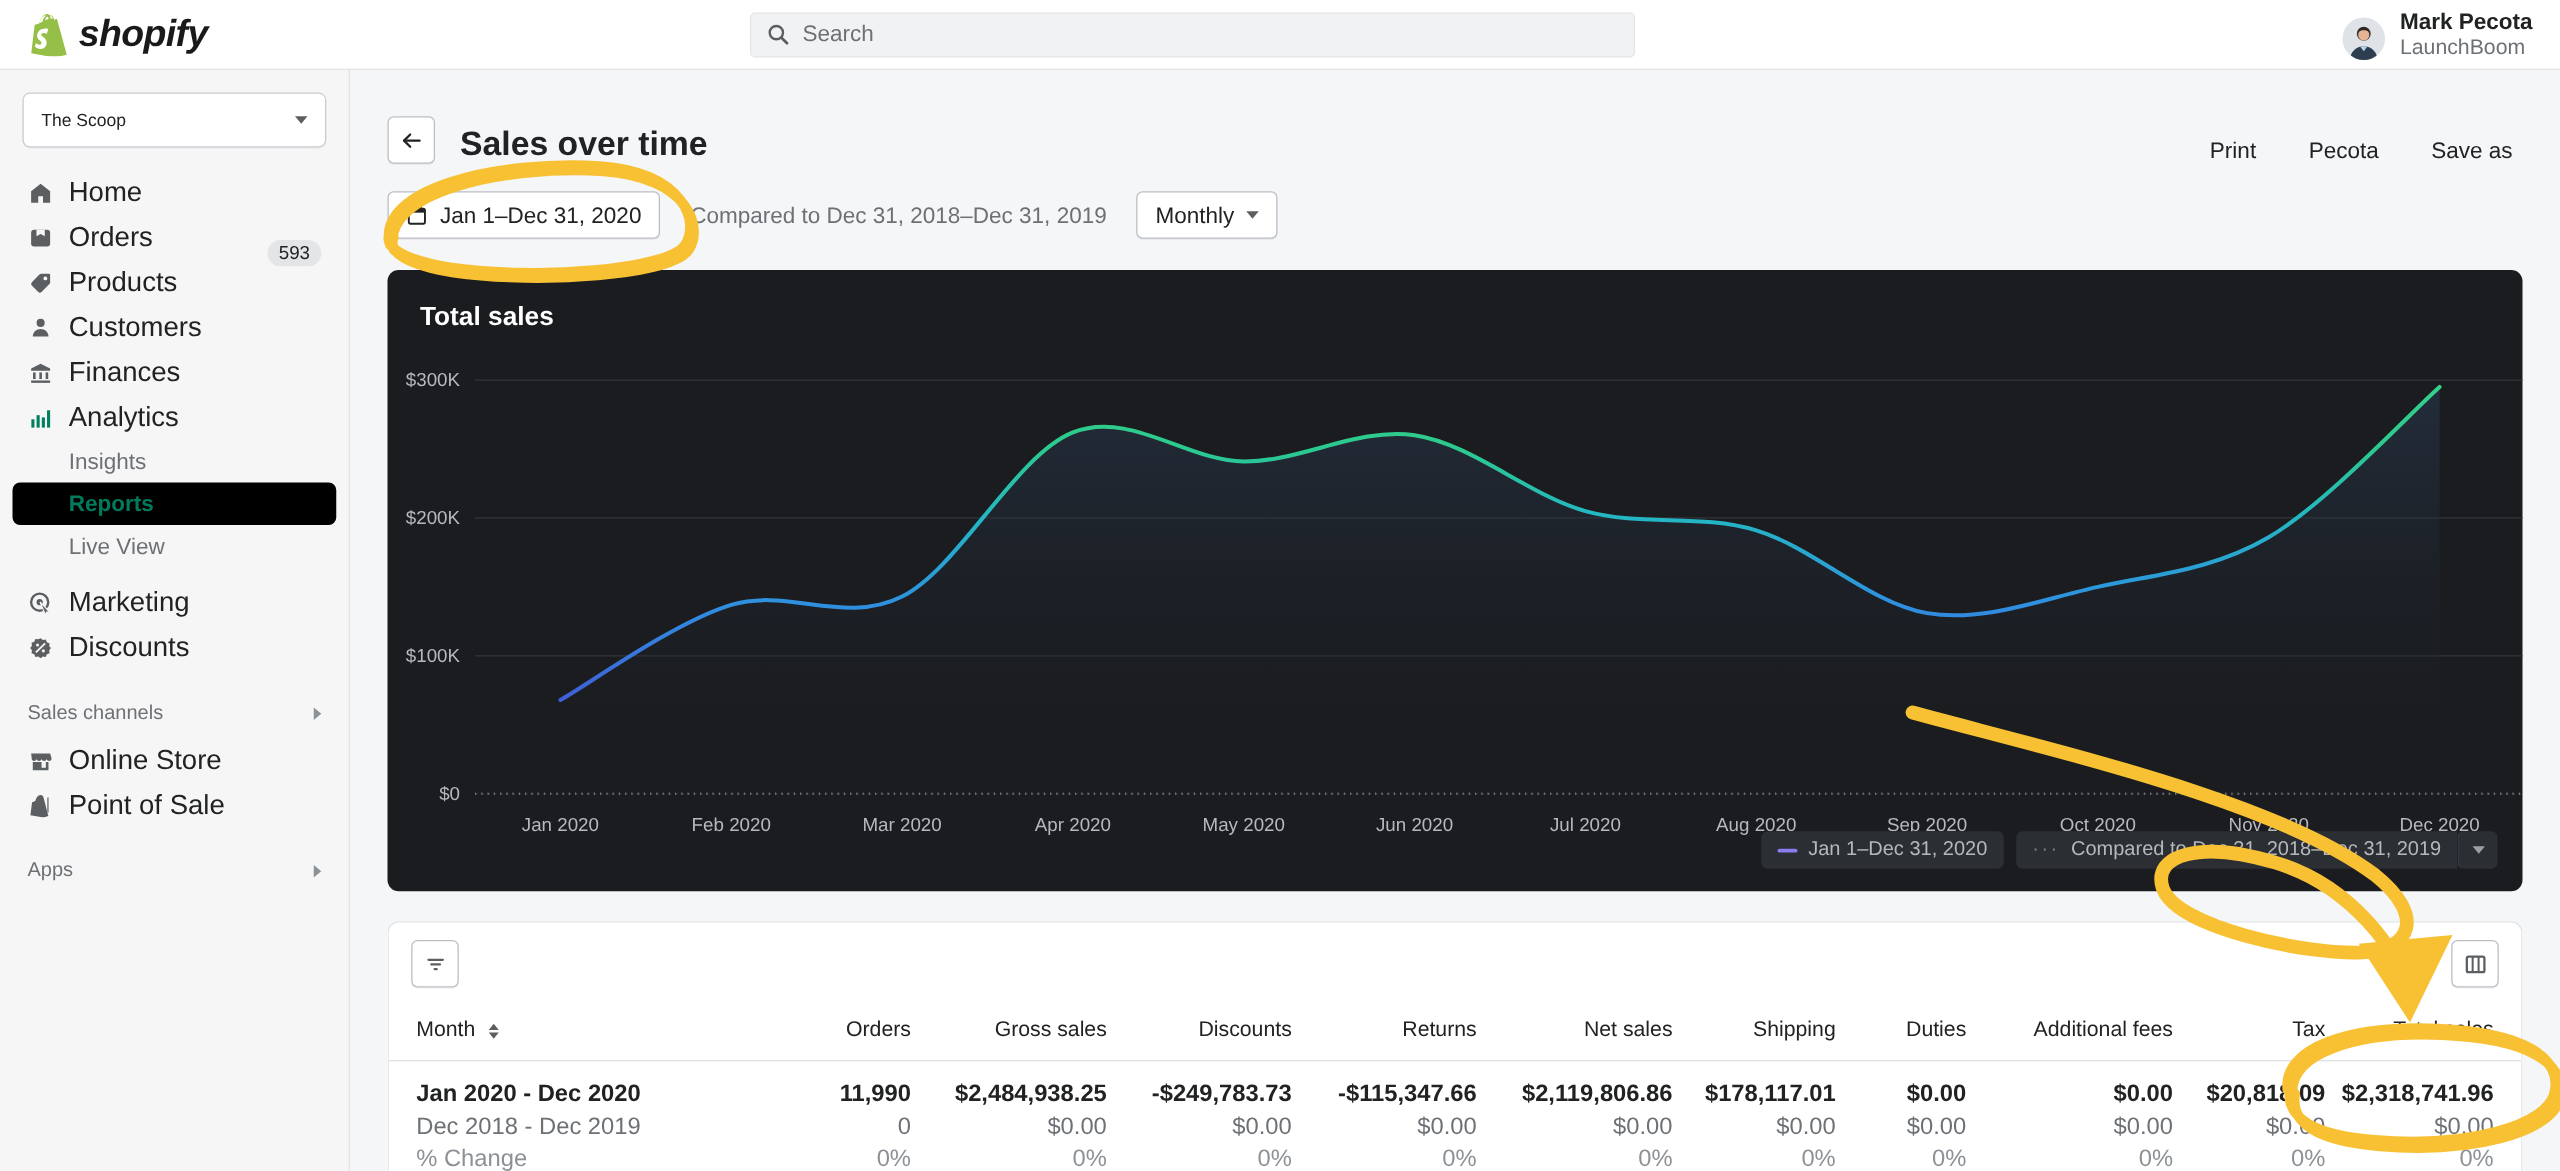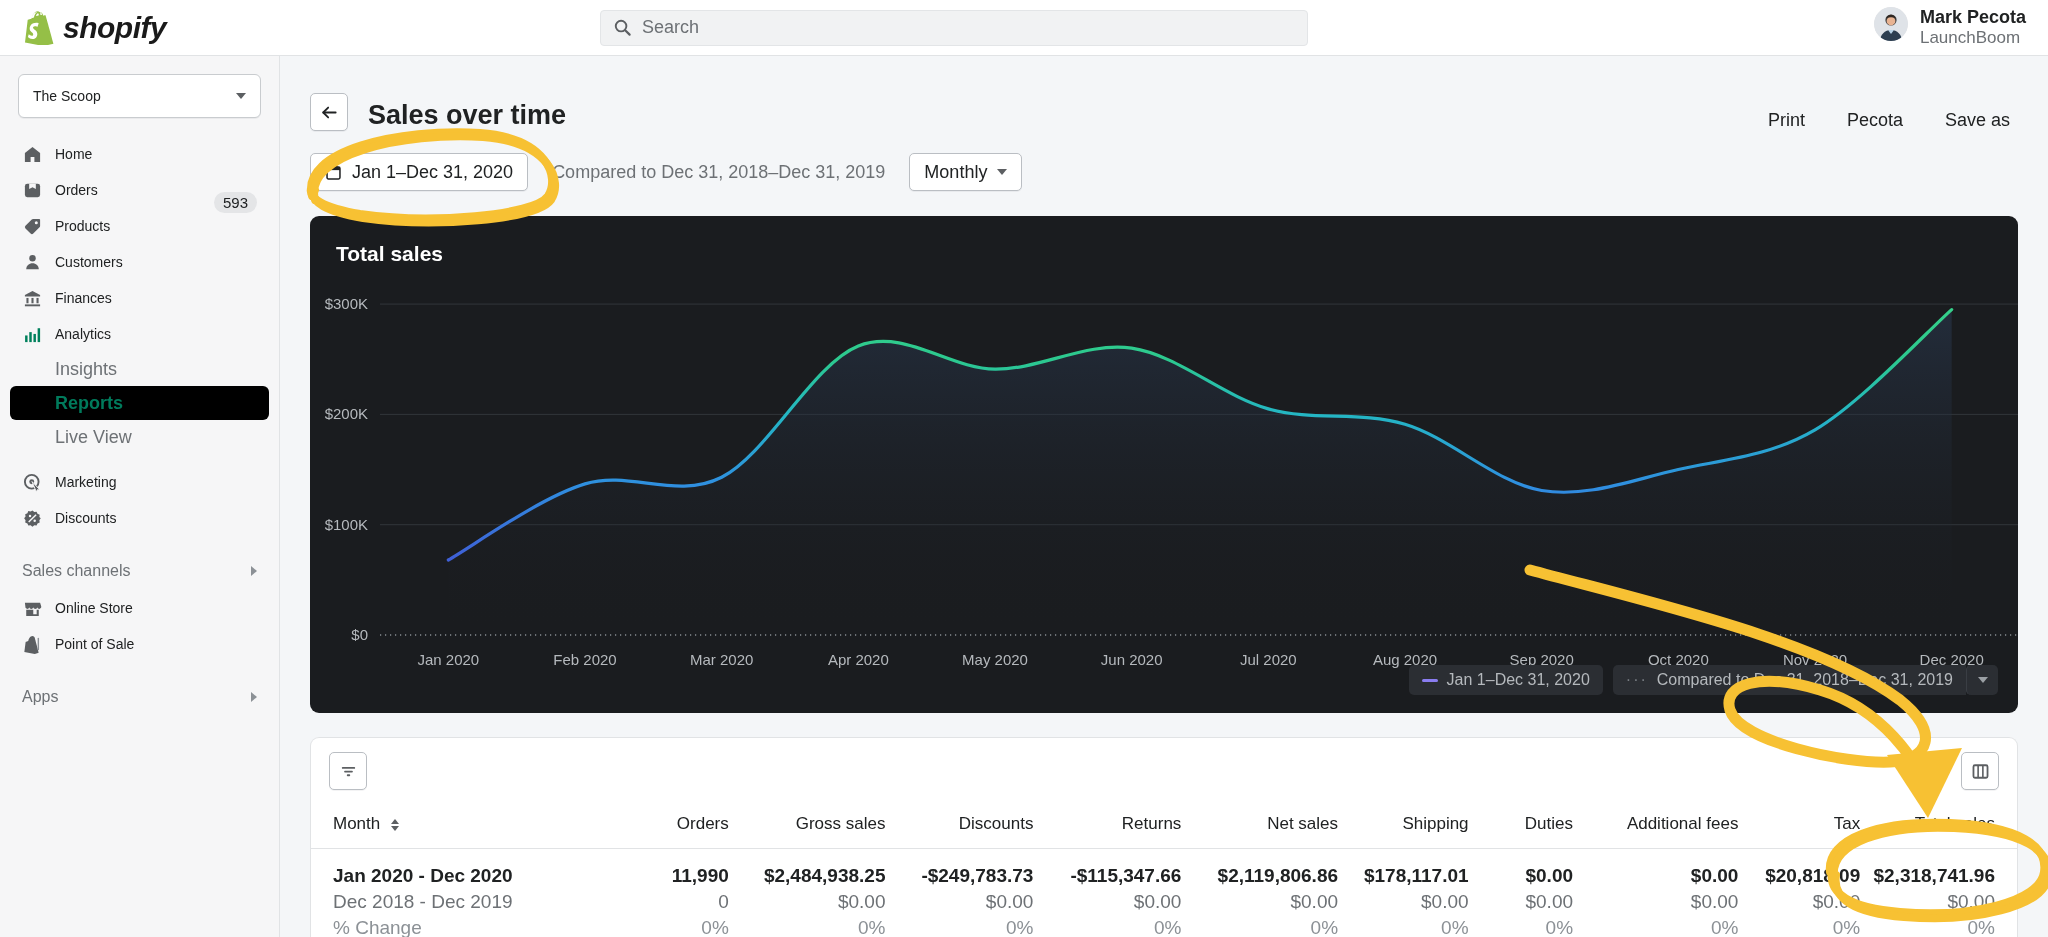--- a/index.html
+++ b/index.html
@@ -51,21 +51,21 @@
     padding: 0 12px;
     gap: 10px;
     cursor: text;
   }
   .search-ph { color: #6d7175; font-size: 18px; }
 
   .user-wrap {
     position: absolute;
     right: 22px;
     display: flex;
-    align-items: flex-start;
+    align-items: flex-end;
     gap: 12px;
     cursor: pointer;
   }
   .avatar {
     width: 34px; height: 34px; border-radius: 50%;
     background: #e4e5e7; overflow: hidden; flex: none;
     position: relative;
   }
   .user-text { line-height: 1.15; }
   .user-name { font-size: 18px; font-weight: bold; color: #202223; }
@@ -99,21 +99,21 @@
   .nav-item {
     display: flex; align-items: center;
     height: 36px;
     margin: 0 10px;
     padding: 0 12px;
     border-radius: 6px;
     gap: 13px;
     cursor: pointer;
     position: relative;
   }
-  .nav-label { font-size: 14px; color: #202223; text-align: center; }
+  .nav-label { font-size: 22px; color: #202223; text-align: center; }
   .nav-icon { width: 20px; height: 20px; flex: none; display:flex;align-items:center;justify-content:center; }
   .badge {
     margin-left: auto;
     background: #e4e5e7;
     color: #202223;
     font-size: 15px;
     border-radius: 11px;
     padding: 2px 9px;
     min-width: 40px;
     text-align: center;

